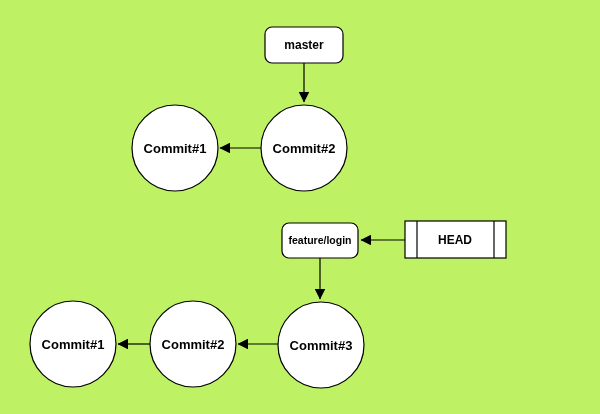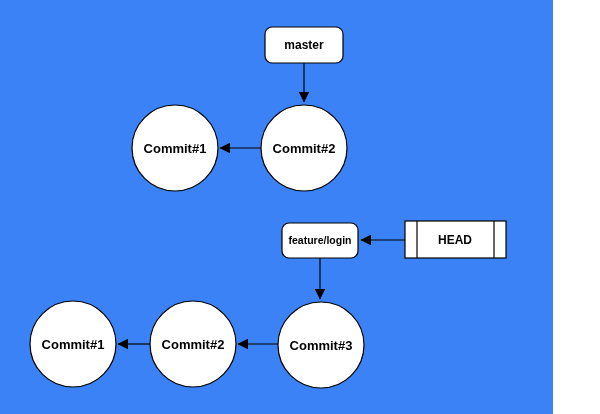--- a/index.html
+++ b/index.html
@@ -6,23 +6,23 @@
     margin: 0;
     padding: 0;
     background: #ffffff;
     width: 600px;
     height: 414px;
     overflow: hidden;
     font-family: "Liberation Sans", sans-serif;
   }
   .canvas {
     position: relative;
-    width: 553px;
+    width: 600px;
     height: 414px;
-    background: #3b82f6;
+    background: #bef264;
   }
   svg { display: block; }
   .shape {
     fill: #ffffff;
     stroke: #000000;
     stroke-width: 1.2;
   }
   .edge {
     stroke: #000000;
     stroke-width: 1.2;

